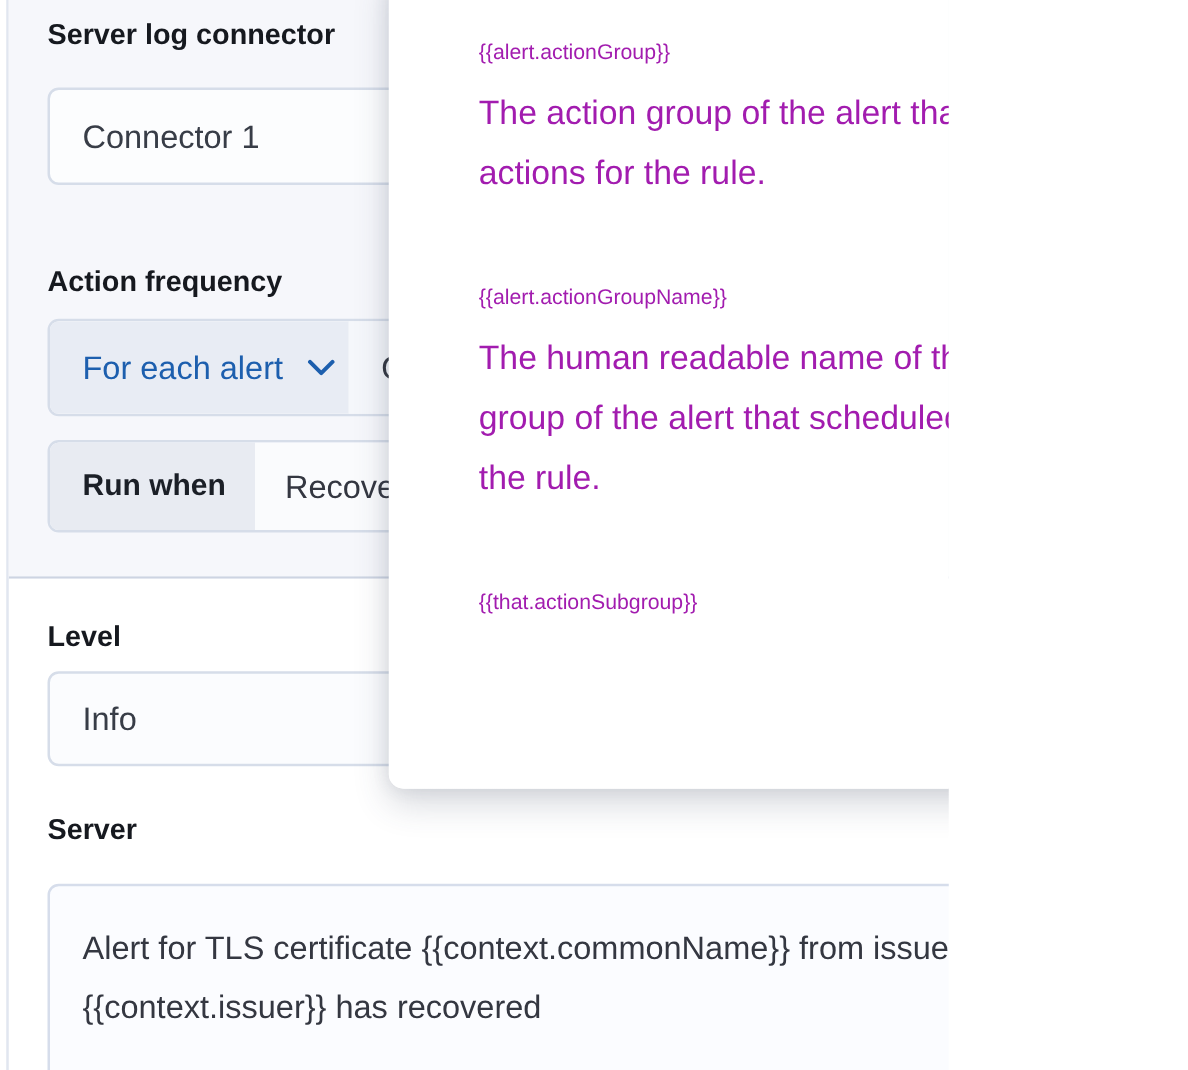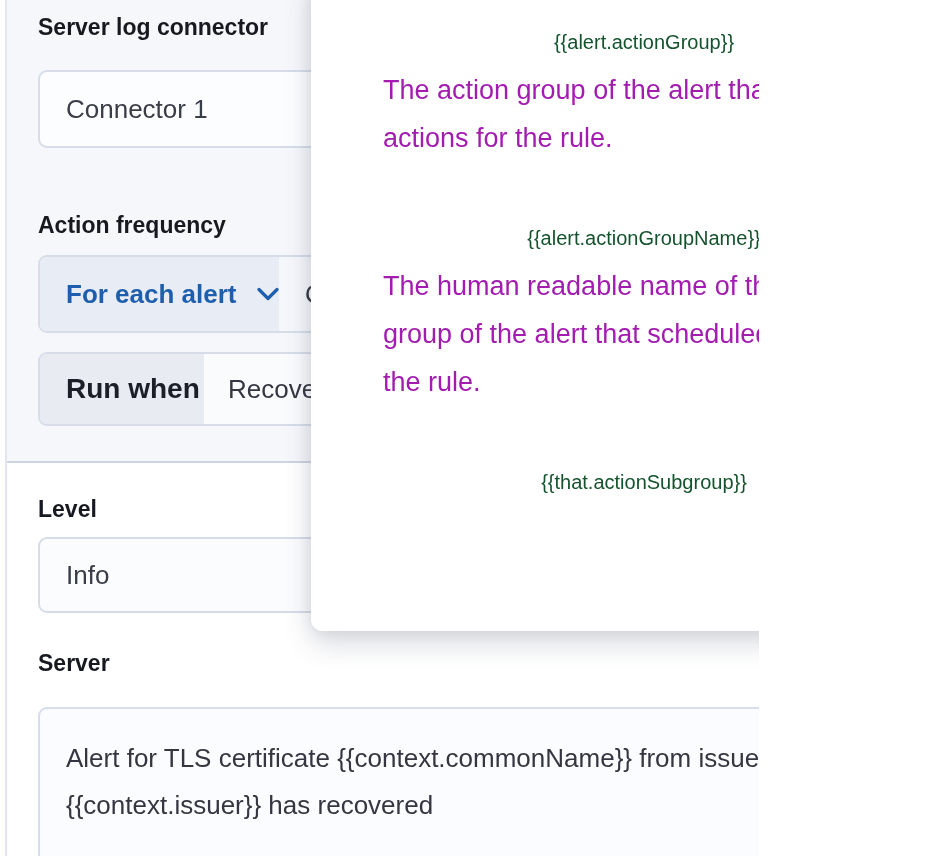--- a/index.html
+++ b/index.html
@@ -18,47 +18,47 @@
     background:#f6f7fb; border-bottom:2px solid #cdd4e2; border-radius:8px 8px 0 0; }
 
   .form-label { position:absolute; font-size:23px; font-weight:700; color:#16191f; z-index:2; }
 
   .field { position:absolute; border:2px solid #d6dde9; border-radius:9px;
     background:#fcfdfe; display:flex; align-items:center; font-size:26px; color:#383d47; z-index:2; }
   .field .pad { padding-left:26px; }
 
   .freq-control { overflow:hidden; padding:0; }
   .freq-left { height:100%; width:239px; background:#e8ecf4; display:flex; align-items:center;
-    gap:20px; padding-left:26px; color:#1d5fae; flex:0 0 auto;font-weight:bold; }
+    gap:20px; padding-left:26px; color:#1d5fae; flex:0 0 auto; }
   .freq-right { height:100%; flex:1; background:#f5f7fb; display:flex; align-items:center;
     padding-left:26px; color:#343741; white-space:nowrap; overflow:hidden; }
 
   .runwhen-control { overflow:hidden; padding:0; }
   .runwhen-prepend { height:100%; width:164px; background:#e8ebf2; display:flex; align-items:center;
-    padding-left:26px; font-weight:700; color:#1b1f27; font-size:28px; flex:0 0 auto; }
+    padding-left:26px; font-weight:700; color:#1b1f27; font-size:24px; flex:0 0 auto; }
   .runwhen-field { height:100%; flex:1; background:#fafbfd; display:flex; align-items:center;
     padding-left:24px; color:#343741; white-space:nowrap; overflow:hidden; }
 
   .chevron { width:22px; height:14px; flex:0 0 auto; }
 
   textarea.message-box { position:absolute; left:38px; top:707px; width:830px; height:170px;
     background:#fbfcff; border:2px solid #d6ddeb; border-radius:9px; resize:none;
     padding:26px 80px 20px 26px; font-size:26px; line-height:47px; color:#343741;
     font-family:"Liberation Sans","DejaVu Sans",sans-serif; z-index:2; outline:none; }
 
   .add-var-btn { position:absolute; left:822px; top:650px; width:40px; height:40px;
     border:none; background:transparent; cursor:pointer; z-index:3; padding:0; }
 
   
   .popover { position:absolute; left:311px; top:-26px; width:634px; height:657px;
     background:#fff; border-radius:12px; z-index:10;
     box-shadow:0 12px 28px rgba(57,66,92,.20), 0 0 14px rgba(57,66,92,.10); overflow:hidden; }
   .popover-inner { position:absolute; left:72px; top:44px; right:40px; }
   .var-item { margin-bottom:52px; cursor:pointer; }
-  .var-title { font-size:20px; line-height:48px; color:#14532d;text-align:center; }
+  .var-title { font-size:17px; line-height:48px; color:#a21caf; }
   .var-desc  { font-size:27px; line-height:48px; color:#a21caf; }
   .popover-fade { position:absolute; left:0; bottom:0; width:100%; height:44px;
     background:linear-gradient(180deg,rgba(255,255,255,0),#fff 85%); pointer-events:none; }
   .scroll-thumb { position:absolute; right:7px; top:28px; width:11px; height:40px;
     background:#9aa2b1; border-radius:6px; }
   .popover-arrow { position:absolute; left:826px; top:610px; width:36px; height:36px;
     background:#fff; transform:rotate(45deg); z-index:9;
     box-shadow:5px 5px 12px rgba(57,66,92,.18); }
 </style>
 </head>

